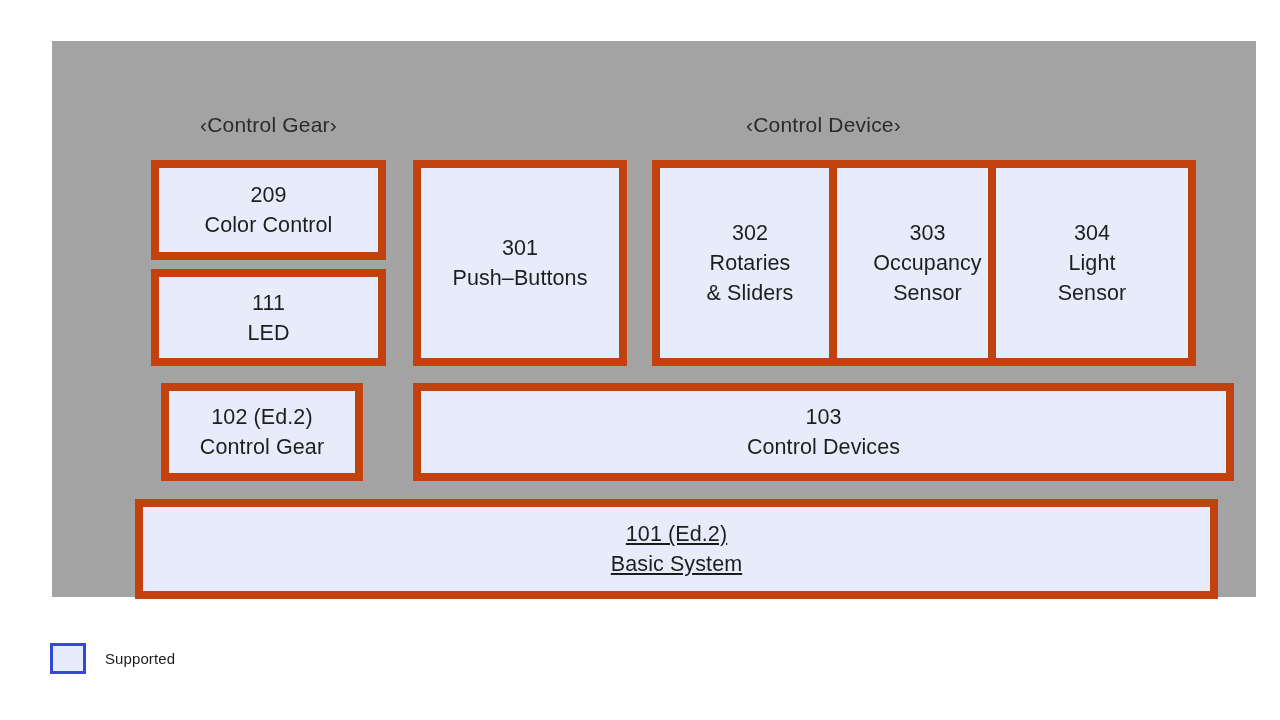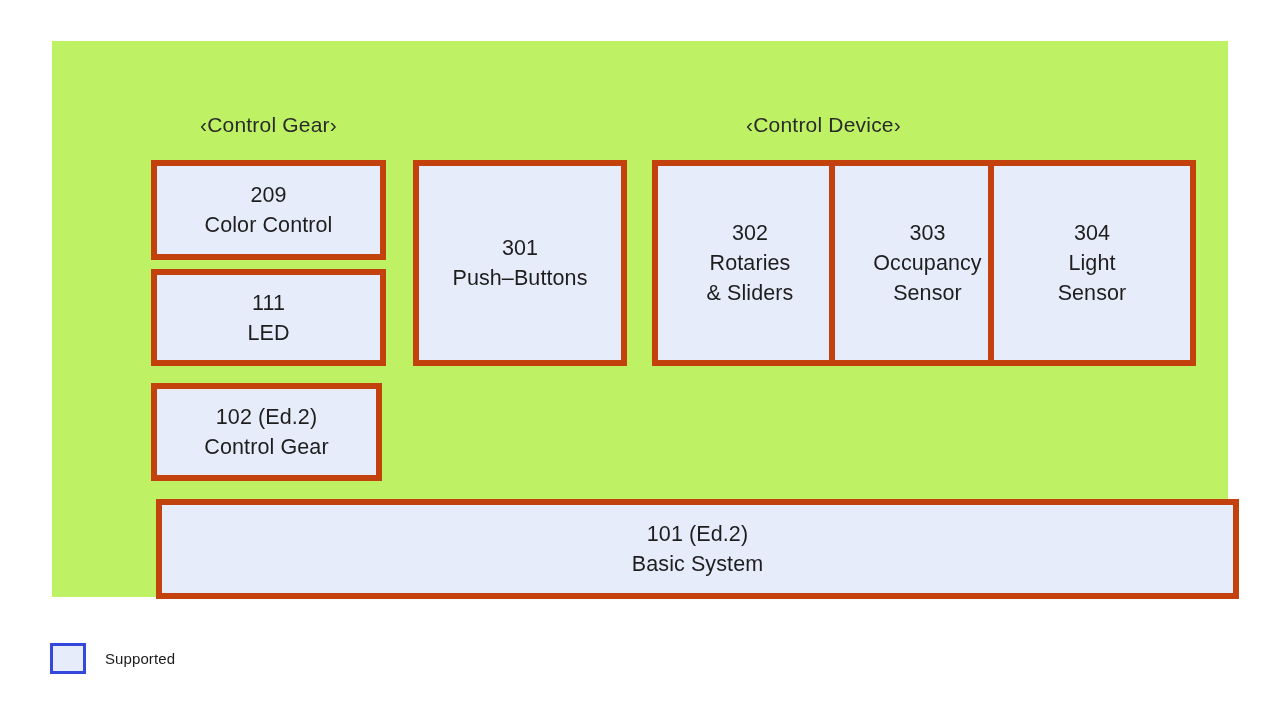--- a/index.html
+++ b/index.html
@@ -17,21 +17,22 @@
     overflow: hidden;
   }
 
   
   #panel {
     position: absolute;
     left: 52px;
     top: 41px;
     width: 1176px;
     height: 556px;
-    background: #bef264;
+    background: #a3a3a3;
+    padding-left: 28px;
   }
 
   
   .group-heading {
     position: absolute;
     font-size: 21px;
     line-height: 21px;
     letter-spacing: 0.2px;
     color: #2a2a2a;
     white-space: nowrap;
@@ -46,43 +47,43 @@
     left: 361px;
     top: 73px;
     width: 821px;
   }
 
   
   .box {
     position: absolute;
     box-sizing: border-box;
     background: #e7ecfb;
-    border: 6px solid #c2410c;
+    border: 8px solid #c2410c;
     display: flex;
     align-items: center;
     justify-content: center;
     text-align: center;
   }
   .box .box-text {
     font-size: 21.5px;
     line-height: 30px;
     color: #1e1e1e;
     letter-spacing: 0.1px;
     white-space: pre-line;
     padding: 0 6px;
   }
 
   
   #box-209 { left: 99px;  top: 119px; width: 235px; height: 100px; }
   
   #box-207 { left: 99px;  top: 228px; width: 235px; height: 97px; }
   
-  #box-102 { left: 99px;  top: 342px; width: 231px; height: 98px; }
+  #box-102 { left: 109px;  top: 342px; width: 202px; height: 98px; }
   
-  #box-101 { left: 104px;  top: 458px; width: 1083px; height: 100px; }
+  #box-101 { left: 83px;  top: 458px; width: 1083px; height: 100px; text-decoration: underline; }
 
   
   #box-301 { left: 361px; top: 119px; width: 214px; height: 206px; }
   #box-302 { left: 569px; top: 119px; width: 196px; height: 206px; margin-left: 31px; }
   #box-303 { left: 777px; top: 119px; width: 197px; height: 206px; }
   #box-304 { left: 936px; top: 119px; width: 208px; height: 206px; }
 
   
   #box-103 { left: 361px; top: 342px; width: 821px; height: 98px; }
 
@@ -151,20 +152,24 @@
 Occupancy
 Sensor</span>
   </div>
 
   <div class="box" id="box-304">
     <span class="box-text">304
 Light
 Sensor</span>
   </div>
 
+  <div class="box" id="box-103">
+    <span class="box-text">103
+Control Devices</span>
+  </div>
 
   <div class="box" id="box-101">
     <span class="box-text">101 (Ed.2)
 Basic System</span>
   </div>
 
 </div>
 
 <div id="legend">
   <div id="legend-swatch"></div>

